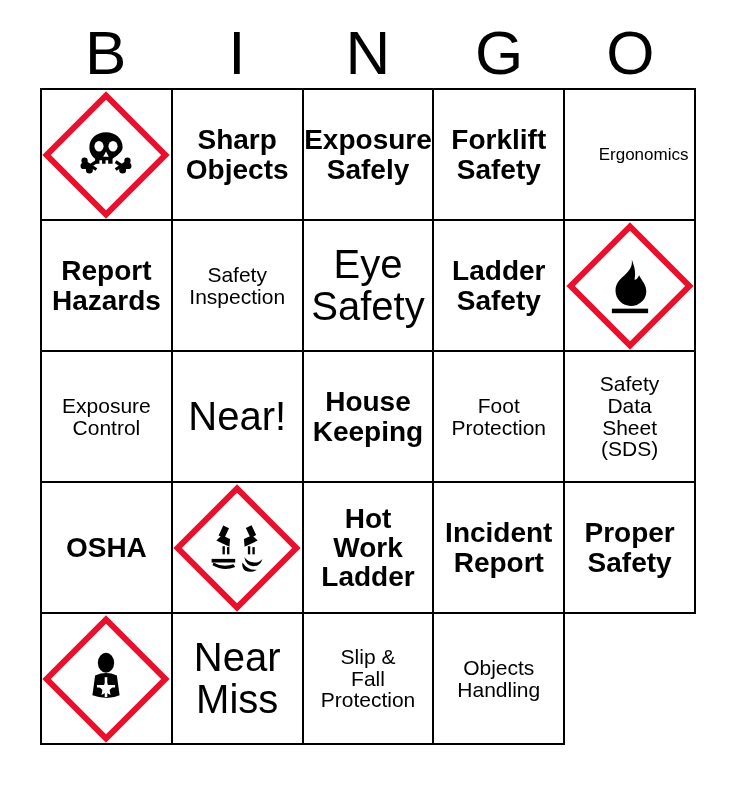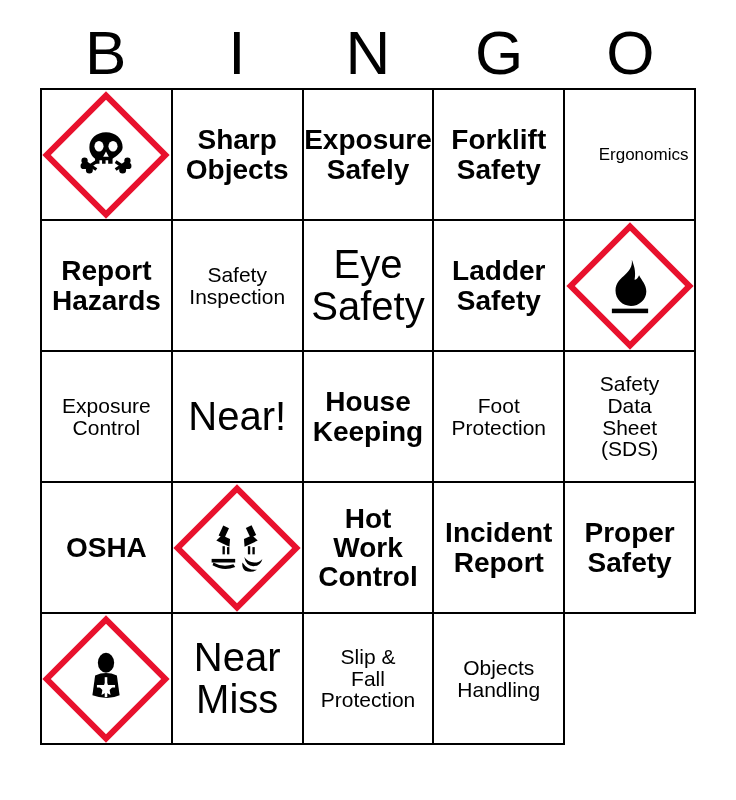--- a/index.html
+++ b/index.html
@@ -237,21 +237,21 @@
         <path d="M40 42 q4 6 11 6 q6 0 9 -4 q-2 8 -10 8 q-8 0 -10 -10 z"></path>
         <path d="M38 48 q6 9 16 8 q-6 4 -13 1 q-4 -3 -3 -9 z"></path>
       </g>
     </svg>
           </div>
         </div>
       </div>
       <div class="cell fs-md">
         <span class="cell-text">Hot
 Work
-Control</span>
+Ladder</span>
       </div>
       <div class="cell fs-md">
         <span class="cell-text">Incident
 Report</span>
       </div>
       <div class="cell fs-md">
         <span class="cell-text">Proper
 Safety</span>
       </div>
       <div class="cell fs-sm">

